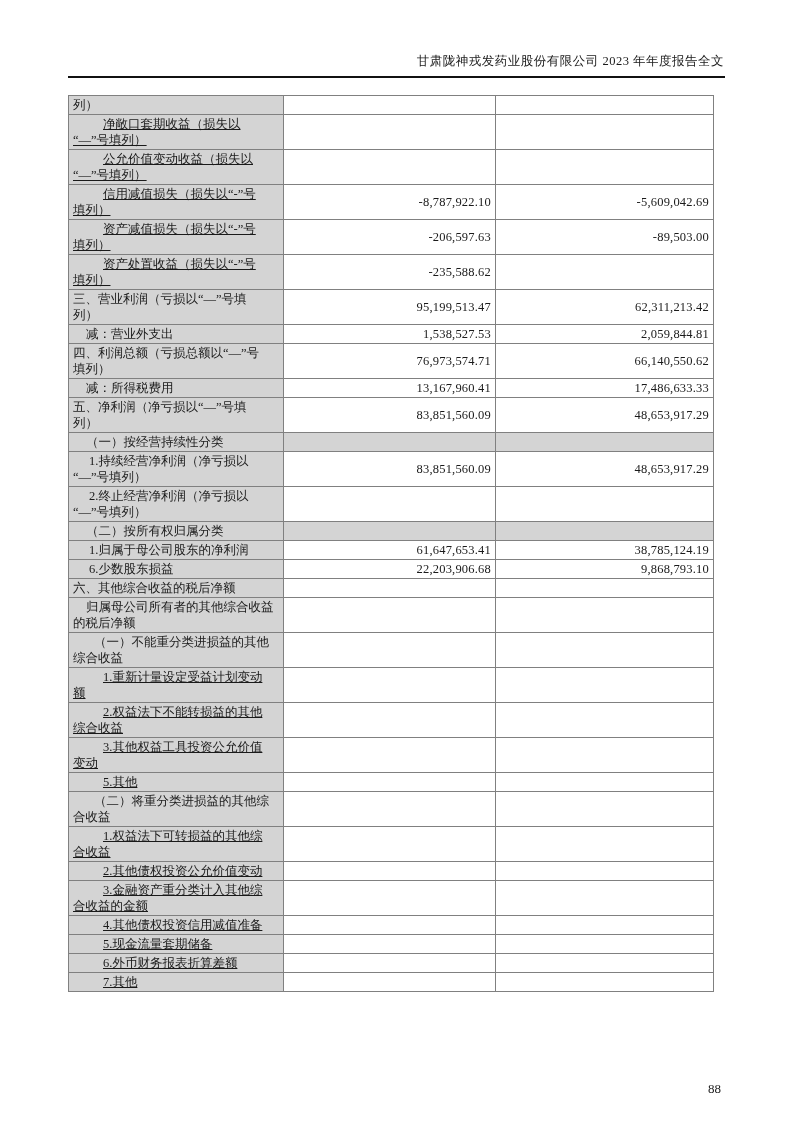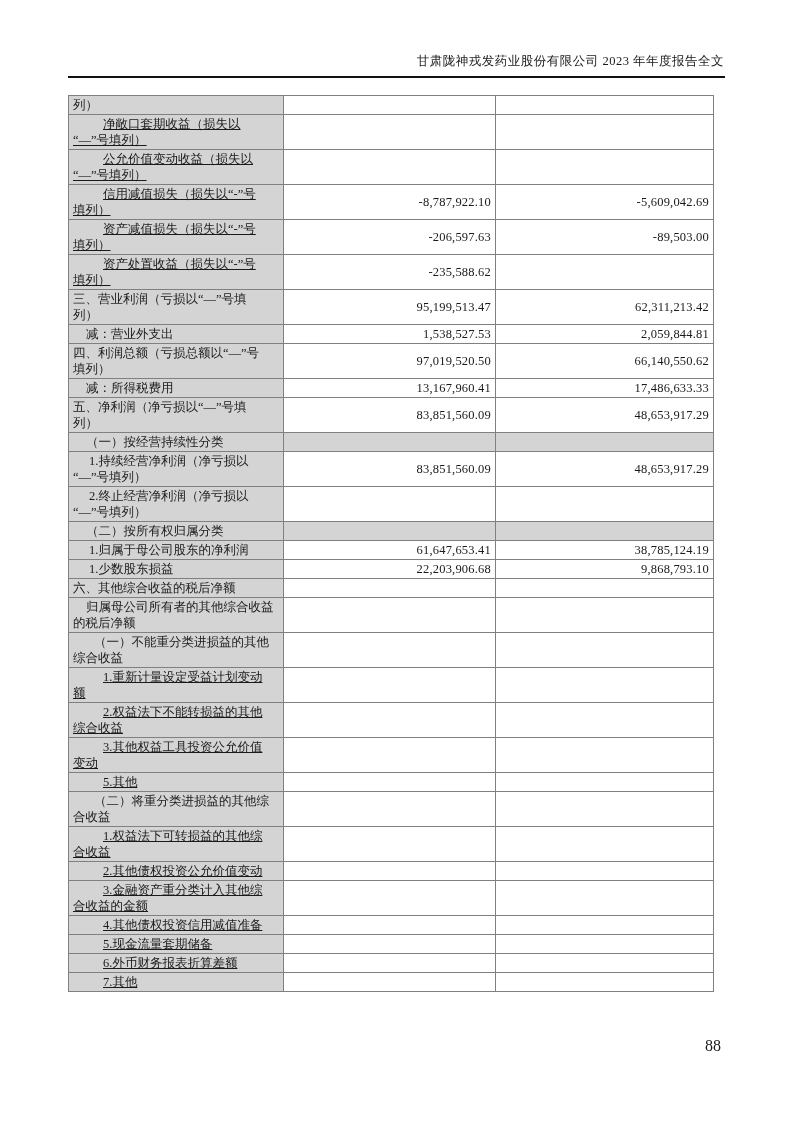--- a/index.html
+++ b/index.html
@@ -57,22 +57,22 @@
     background:#ffffff;
   }
   tr.shaded td.val{background:var(--label-bg);}
   .lvl0{text-indent:0;}
   .lvl1{text-indent:13px;}
   .lvl2{text-indent:16px;}
   .lvl3{text-indent:21px;}
   .lvl4{text-indent:30px;text-decoration:underline;}
   .page-number{
     position:absolute;
-    top:1037px;right:72px;
-    font-size:16px;
+    top:1081px;right:72px;
+    font-size:13px;
   }
 </style>
 </head>
 <body>
 
 <div class="page">
 
   <div class="header-title">甘肃陇神戎发药业股份有限公司 2023 年年度报告全文</div>
 
   <div class="header-rule"></div>
@@ -126,21 +126,21 @@
           <td class="val">62,311,213.42</td>
         </tr>
         <tr>
           <td class="label lvl1">减：营业外支出</td>
           <td class="val">1,538,527.53</td>
           <td class="val">2,059,844.81</td>
         </tr>
         <tr>
           <td class="label lvl0">四、利润总额（亏损总额以“—”号
 填列）</td>
-          <td class="val">97,019,520.50</td>
+          <td class="val">76,973,574.71</td>
           <td class="val">66,140,550.62</td>
         </tr>
         <tr>
           <td class="label lvl1">减：所得税费用</td>
           <td class="val">13,167,960.41</td>
           <td class="val">17,486,633.33</td>
         </tr>
         <tr>
           <td class="label lvl0">五、净利润（净亏损以“—”号填
 列）</td>
@@ -168,21 +168,21 @@
           <td class="label lvl1">（二）按所有权归属分类</td>
           <td class="val"></td>
           <td class="val"></td>
         </tr>
         <tr>
           <td class="label lvl2">1.归属于母公司股东的净利润</td>
           <td class="val">61,647,653.41</td>
           <td class="val">38,785,124.19</td>
         </tr>
         <tr>
-          <td class="label lvl2">1.少数股东损益</td>
+          <td class="label lvl2">6.少数股东损益</td>
           <td class="val">22,203,906.68</td>
           <td class="val">9,868,793.10</td>
         </tr>
         <tr>
           <td class="label lvl0">六、其他综合收益的税后净额</td>
           <td class="val"></td>
           <td class="val"></td>
         </tr>
         <tr>
           <td class="label lvl1">归属母公司所有者的其他综合收益

